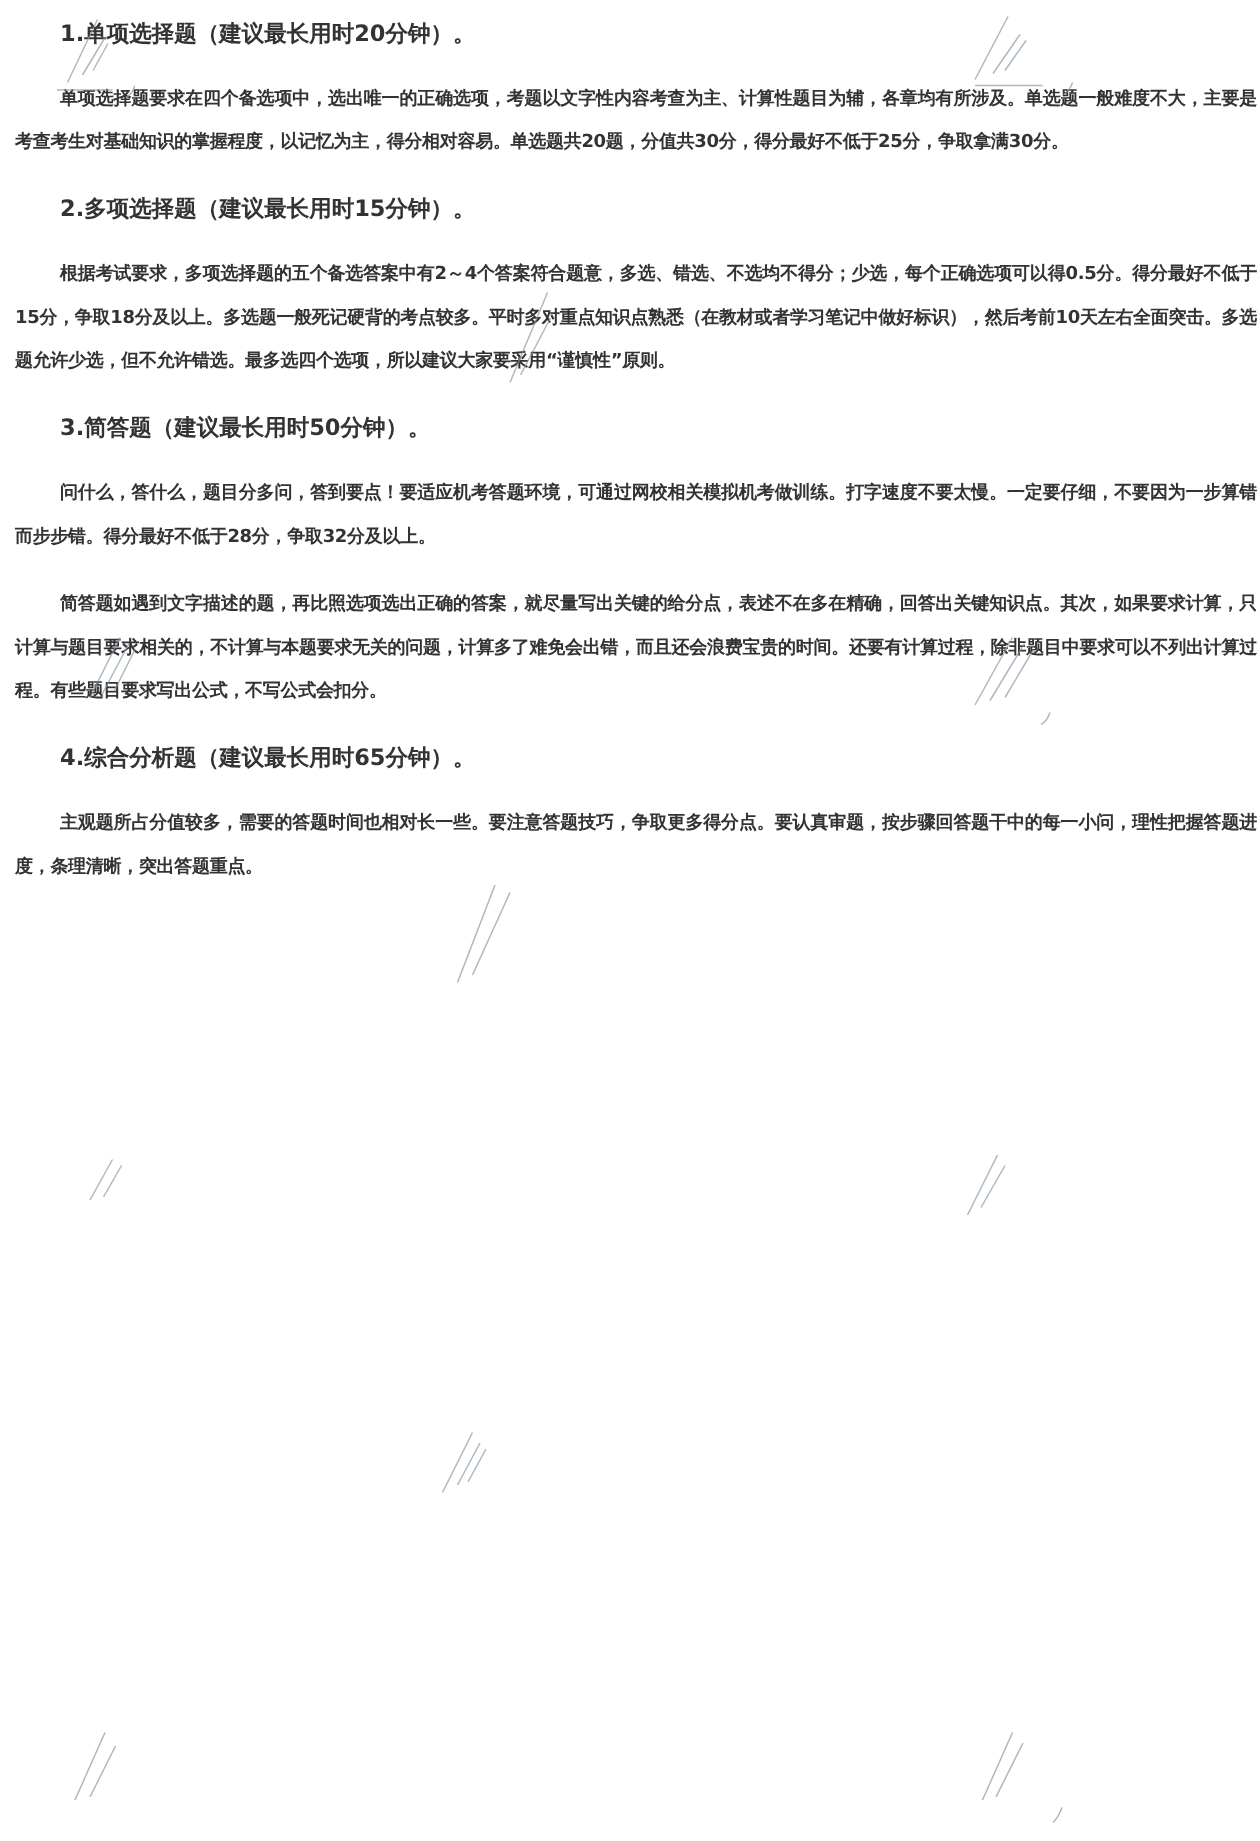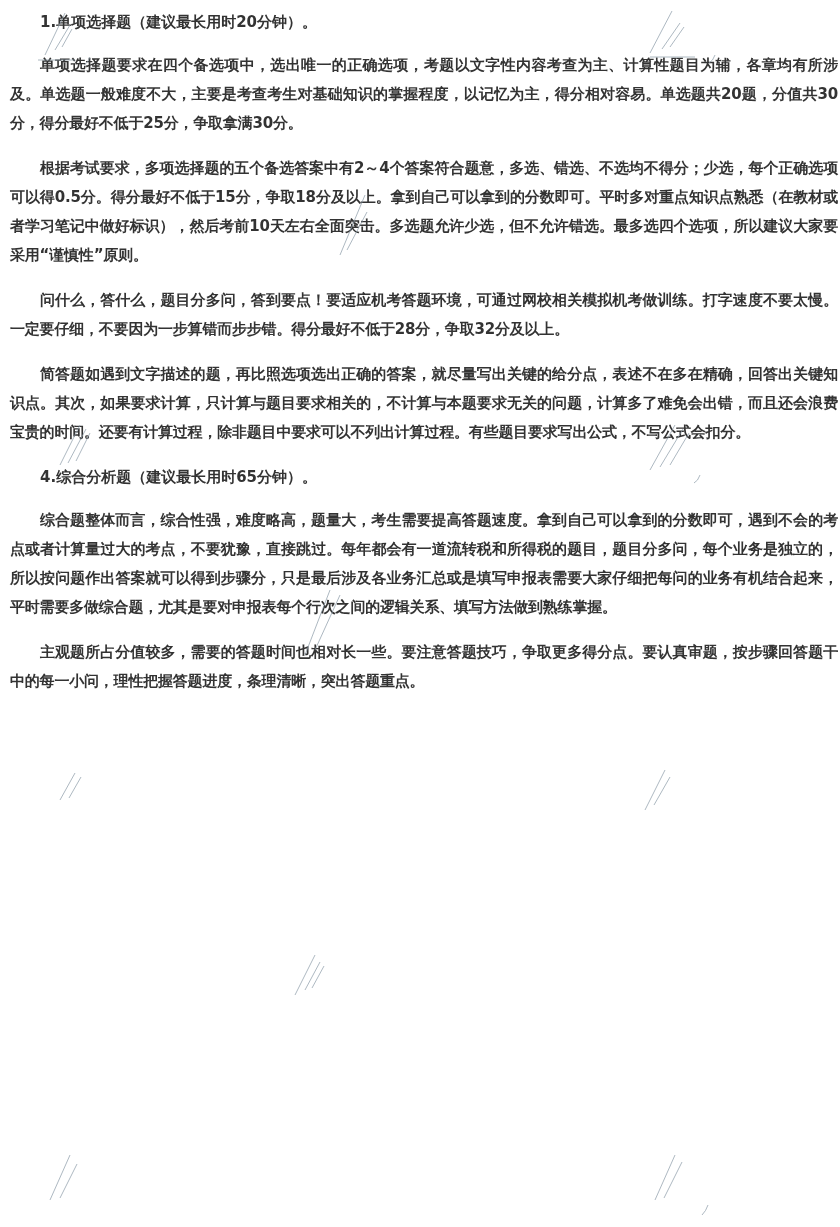--- a/index.html
+++ b/index.html
@@ -7,44 +7,45 @@
     width: 840px; height: 1227px; overflow: hidden; position: relative;
     font-family: "DejaVu Sans", "Liberation Sans", sans-serif;
     color: #333333;
   }
   .article { position: absolute; left: 10px; top: 0; width: 828px; font-weight: bold; }
   .heading {
     font-size: 15px; line-height: 28px; margin: 8px 0 15px 0;
     text-indent: 30px; white-space: nowrap;
   }
   .para {
-    font-size: 15px; line-height: 29px; margin: 0 0 16px 0;
+    font-size: 12px; line-height: 29px; margin: 0 0 16px 0;
     text-indent: 30px; text-align: justify; letter-spacing: -0.2px;
   }
   .wm { position: absolute; pointer-events: none; }
   .wm path, .wm line { stroke: #8a9aa6; stroke-width: 1; fill: none; opacity: 0.7; }
 </style>
 </head>
 <body>
 
 <div class="article">
   <section>
     <p class="heading">1.单项选择题（建议最长用时20分钟）。</p>
     <p class="para">单项选择题要求在四个备选项中，选出唯一的正确选项，考题以文字性内容考查为主、计算性题目为辅，各章均有所涉及。单选题一般难度不大，主要是考查考生对基础知识的掌握程度，以记忆为主，得分相对容易。单选题共20题，分值共30分，得分最好不低于25分，争取拿满30分。</p>
   </section>
   <section>
-    <p class="para">根据考试要求，多项选择题的五个备选答案中有2～4个答案符合题意，多选、错选、不选均不得分；少选，每个正确选项可以得0.5分。得分最好不低于15分，争取18分及以上。拿到自己可以拿到的分数即可。平时多对重点知识点熟悉（在教材或者学习笔记中做好标识），然后考前10天左右全面突击。多选题允许少选，但不允许错选。最多选四个选项，所以建议大家要采用“谨慎性”原则。</p>
+    <p class="heading">2.多项选择题（建议最长用时15分钟）。</p>
+    <p class="para">根据考试要求，多项选择题的五个备选答案中有2～4个答案符合题意，多选、错选、不选均不得分；少选，每个正确选项可以得0.5分。得分最好不低于15分，争取18分及以上。多选题一般死记硬背的考点较多。平时多对重点知识点熟悉（在教材或者学习笔记中做好标识），然后考前10天左右全面突击。多选题允许少选，但不允许错选。最多选四个选项，所以建议大家要采用“谨慎性”原则。</p>
   </section>
   <section>
+    <p class="heading">3.简答题（建议最长用时50分钟）。</p>
     <p class="para">问什么，答什么，题目分多问，答到要点！要适应机考答题环境，可通过网校相关模拟机考做训练。打字速度不要太慢。一定要仔细，不要因为一步算错而步步错。得分最好不低于28分，争取32分及以上。</p>
     <p class="para">简答题如遇到文字描述的题，再比照选项选出正确的答案，就尽量写出关键的给分点，表述不在多在精确，回答出关键知识点。其次，如果要求计算，只计算与题目要求相关的，不计算与本题要求无关的问题，计算多了难免会出错，而且还会浪费宝贵的时间。还要有计算过程，除非题目中要求可以不列出计算过程。有些题目要求写出公式，不写公式会扣分。</p>
   </section>
   <section>
     <p class="heading">4.综合分析题（建议最长用时65分钟）。</p>
-    <p class="para">综合题整体而言，综合性强，难度略高，题量大，考生需要提高答题速度。拿到自己可以拿到的分数即可，遇到不会的考点或者计算量过大的考点，不要犹豫，直接跳过。每年都会有一道流转税和所得税的题目，题目分多问，每个业务是独立的，所以按问题作出答案就可以得到步骤分，只是最后涉及各业务汇总或是填写申报表需要大家仔细把每问的业务有机结合起来，平时需要多做综合题，尤其是要对申报表每个行次之间的逻辑关系、填写方法做到熟练掌握。</p>
     <p class="para">主观题所占分值较多，需要的答题时间也相对长一些。要注意答题技巧，争取更多得分点。要认真审题，按步骤回答题干中的每一小问，理性把握答题进度，条理清晰，突出答题重点。</p>
   </section>
 </div>
 
 <svg class="wm" style="left:20px;top:5px" width="70" height="60">
     <path d="M25 50 L45 8"></path>
     <path d="M35 45 L50 20"></path>
     <path d="M42 42 L52 24"></path>
     <line x1="18" y1="55" x2="55" y2="55"></line>
     <path d="M70 52 q-2 6 -6 8"></path>

